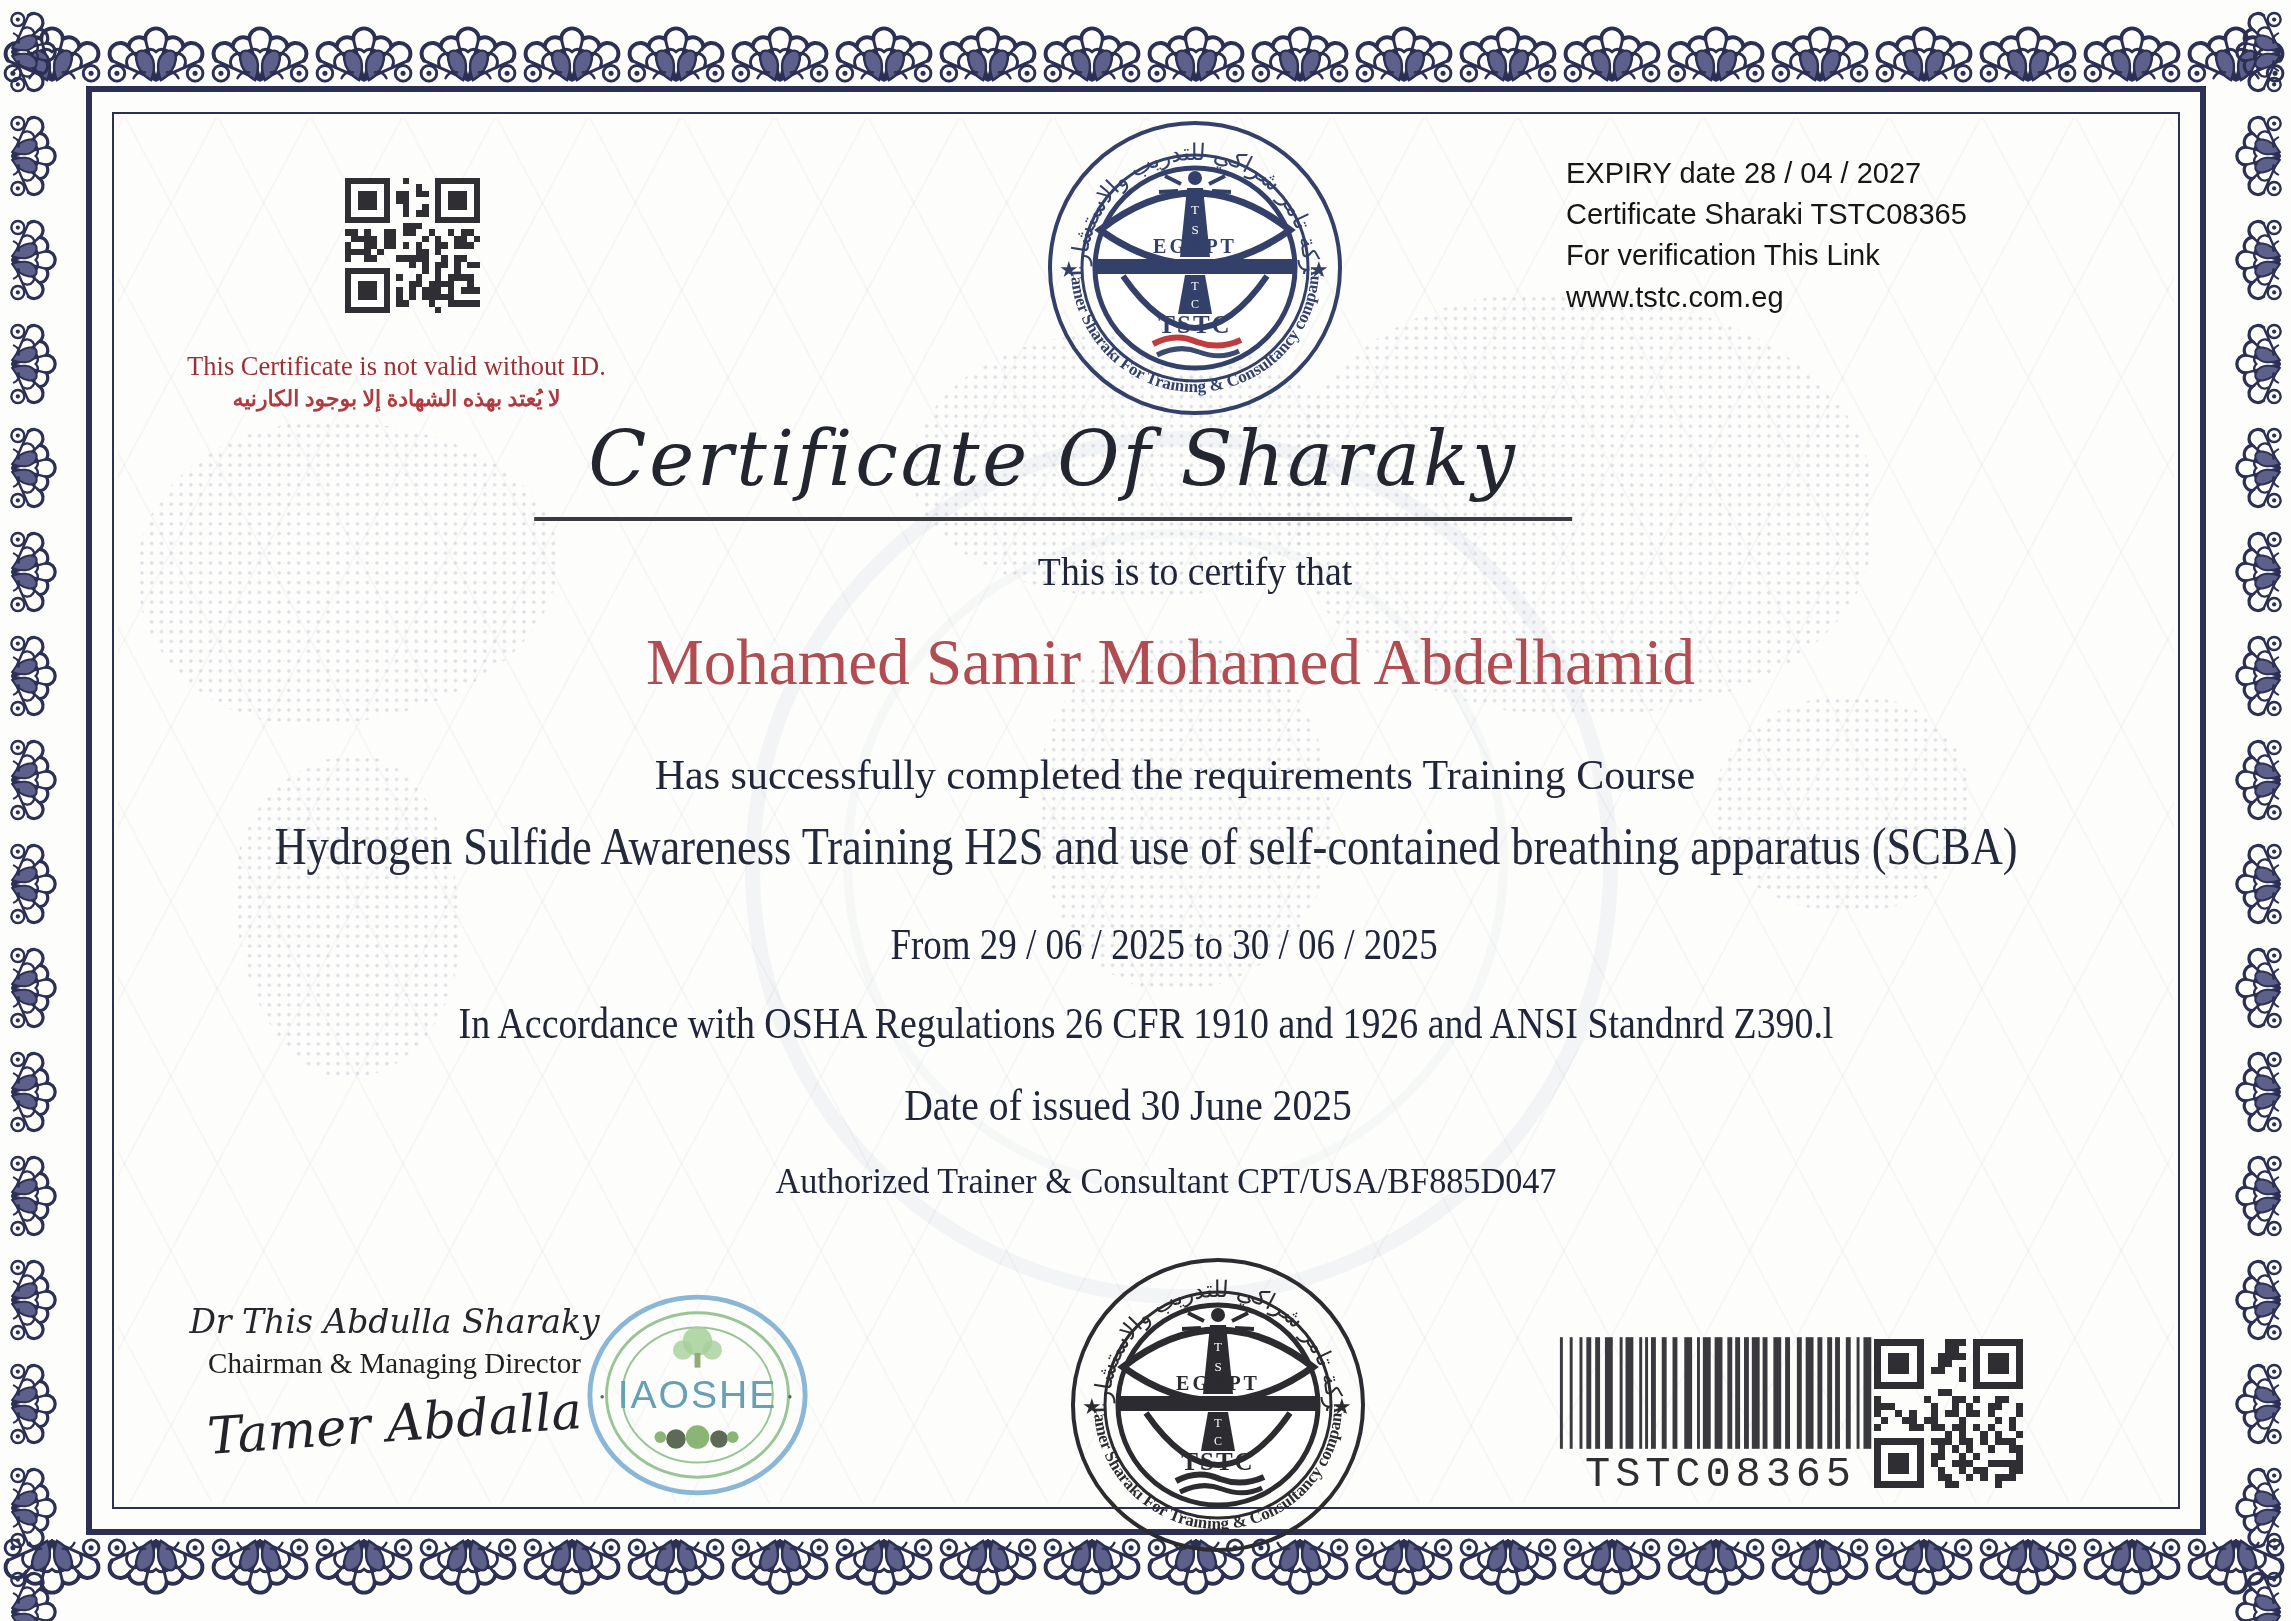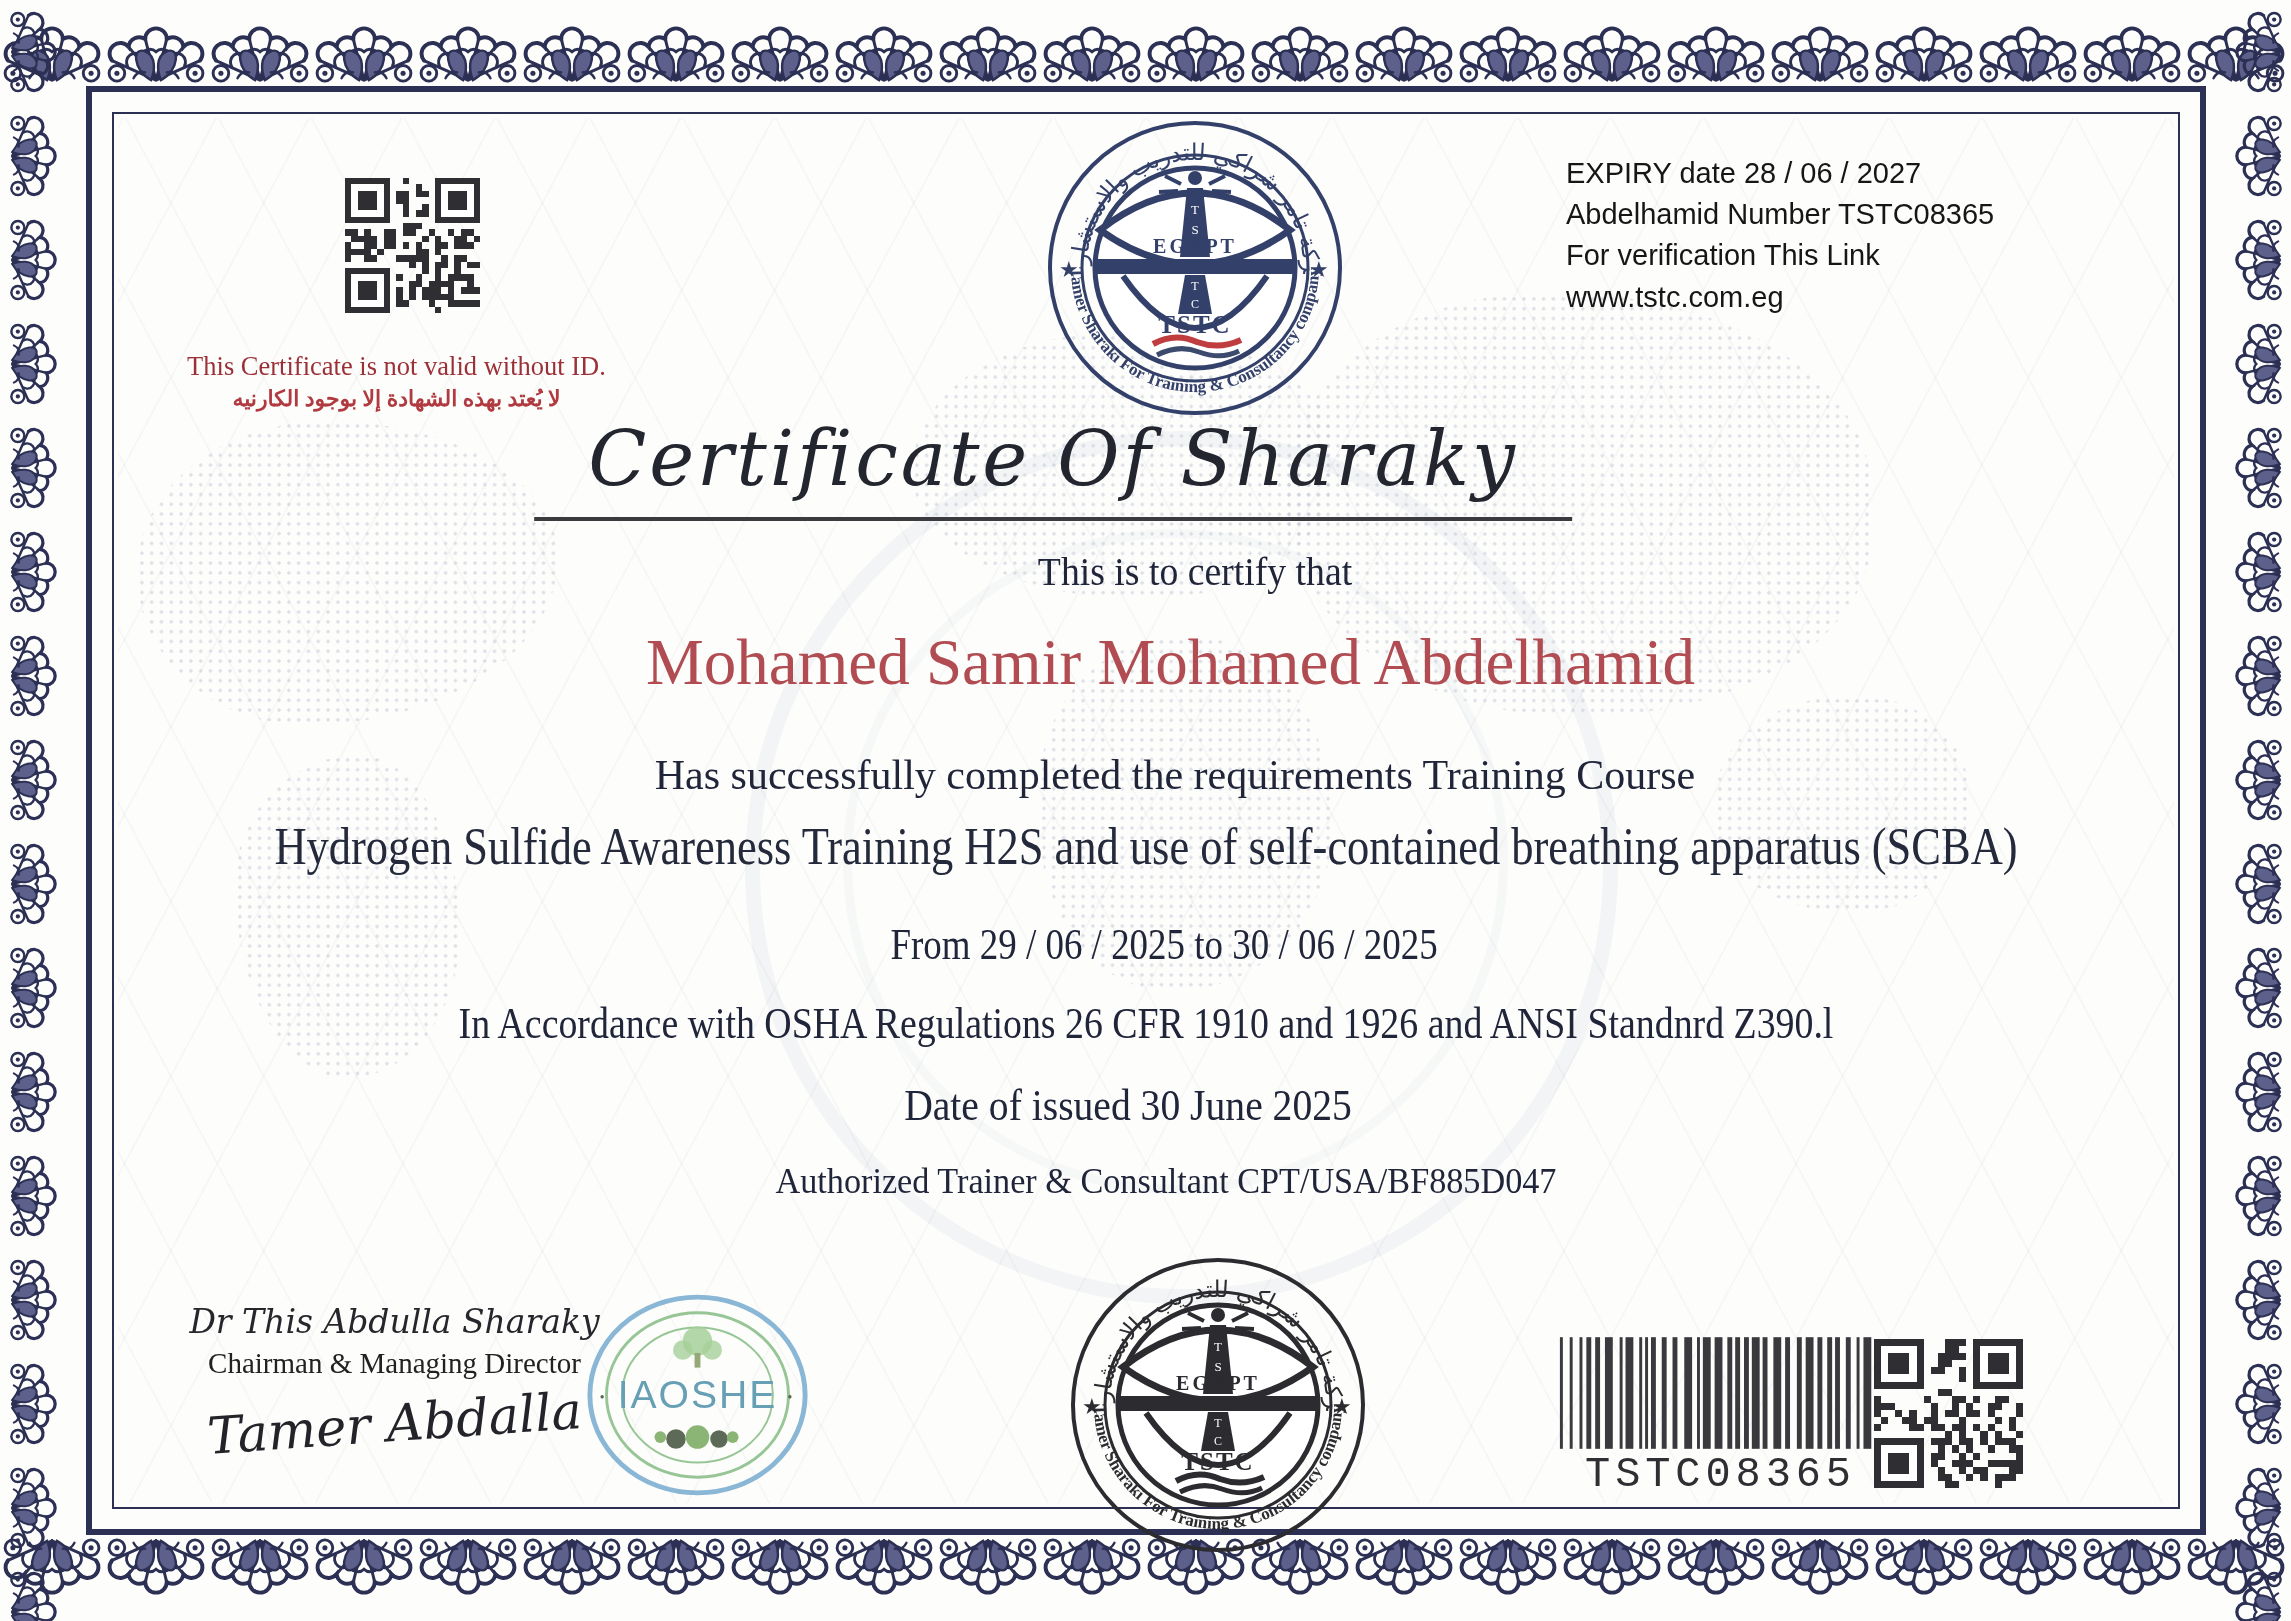--- a/index.html
+++ b/index.html
@@ -1494,22 +1494,22 @@
         <text x="150" y="135" font-size="20" fill="#33406a" text-anchor="middle" font-weight="bold" font-family="Liberation Serif, serif" letter-spacing="3">EGYPT</text>
         <path d="M140 157 L160 157 L167 196 L133 196 Z" fill="#33406a"></path>
         <text x="150" y="172" font-size="12" fill="#fff" text-anchor="middle" font-family="Liberation Serif, serif">T</text>
         <text x="150" y="190" font-size="12" fill="#fff" text-anchor="middle" font-family="Liberation Serif, serif">C</text>
         <text x="150" y="215" font-size="25" fill="#33406a" text-anchor="middle" font-weight="bold" font-family="Liberation Serif, serif" letter-spacing="2">TSTC</text>
         <path d="M108 226 Q130 214 152 224 Q174 232 196 222" fill="none" stroke="#bf3d3f" stroke-width="6"></path>
         <path d="M112 237 Q134 226 154 234 Q176 242 194 233" fill="none" stroke="#3c4a6e" stroke-width="5"></path>
       </svg></div>
 
   <div class="abs info-tr">
-    <div>EXPIRY date  28 / 06 / 2027</div>
-    <div>Abdelhamid Number TSTC08365</div>
+    <div>EXPIRY date  28 / 04 / 2027</div>
+    <div>Certificate Sharaki TSTC08365</div>
     <div>For verification This Link</div>
     <div>www.tstc.com.eg</div>
   </div>
 
   <div class="cline title">Certificate Of Sharaky</div>
   <div class="cline certify">This is to certify that</div>
   <div class="cline completion">Has successfully completed the requirements Training Course</div>
   <div class="cline name">Mohamed Samir Mohamed Abdelhamid</div>
   <div class="cline course">Hydrogen Sulfide Awareness Training H2S and use of self-contained breathing apparatus (SCBA)</div>
   <div class="cline fromline">From 29 / 06 / 2025  to  30 / 06 / 2025</div>

